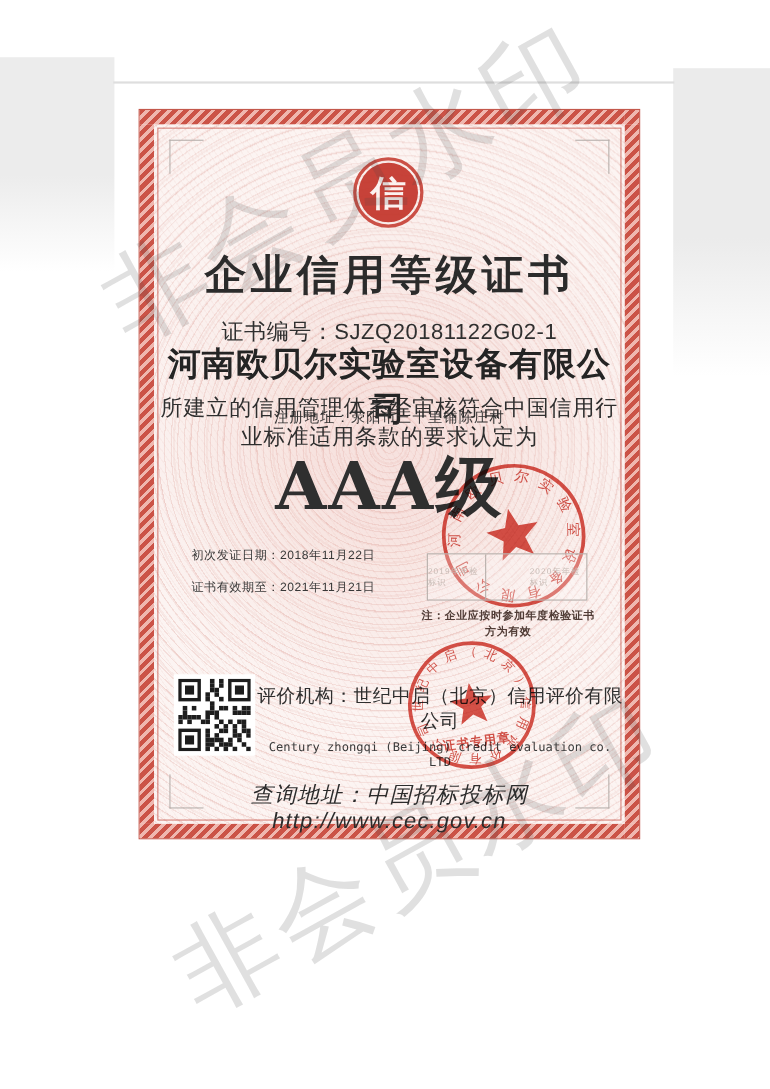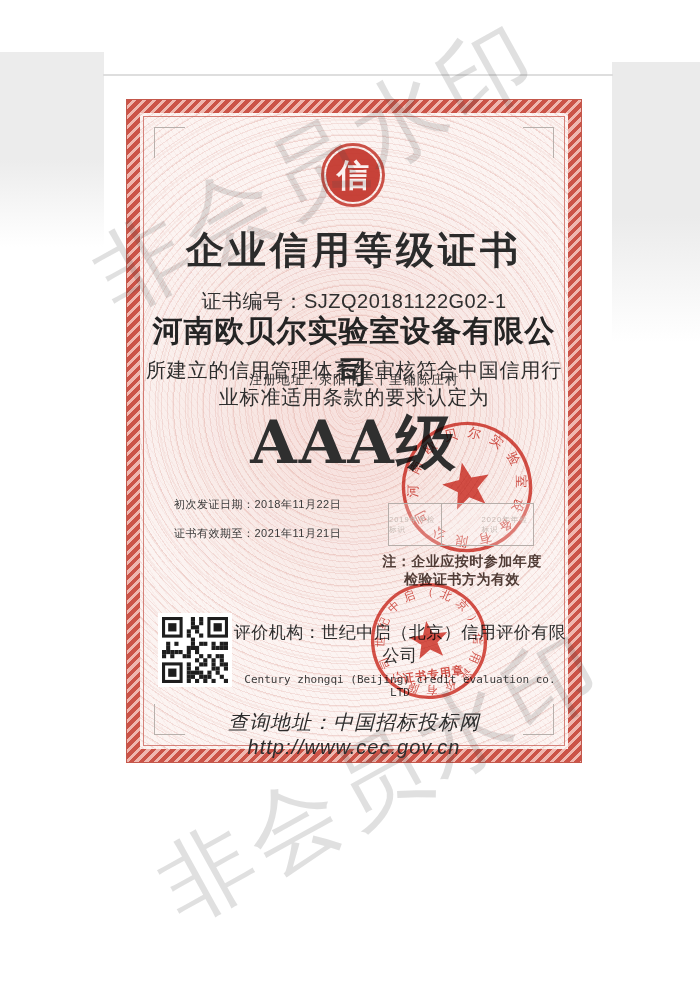--- a/index.html
+++ b/index.html
@@ -61,21 +61,21 @@
 
   .date-line{left:34px;font-size:11px;color:#383838;letter-spacing:.5px;}
   .issue{top:384px;}
   .valid{top:413px;}
 
   .check-table{left:248px;top:390px;width:146px;height:43px;display:flex;
     border:1px solid #b6aeaa;box-sizing:border-box;background:rgba(255,255,255,.25);gap:40px;}
   .check-cell{flex:1;display:flex;align-items:center;justify-content:center;
     font-size:7.5px;color:#c6bab4;letter-spacing:1px;}
   .check-cell:first-child{border-right:1px solid #b6aeaa;}
-  .note{left:240px;top:440px;width:164px;text-align:center;font-size:14px;
+  .note{left:240px;top:440px;width:164px;text-align:center;font-size:10px;
     font-weight:bold;color:#503c36;letter-spacing:.5px;}
 
   .qr{left:18px;top:500px;width:74px;height:74px;background:#fff;padding:4px;box-sizing:border-box;}
 
   .agency-block{left:92px;top:508px;width:336px;text-align:center;}
   .agency-cn{font-size:17px;color:#2e2e2e;letter-spacing:.5px;font-family:Liberation Serif, serif;}
   .agency-en{margin-top:6px;font-size:11px;color:#3a3a3a;
     font-family:"DejaVu Sans Mono", monospace;}
 
   .query{top:596px;font-size:20px;color:#2c2c2c;letter-spacing:1px;font-style:italic;}

